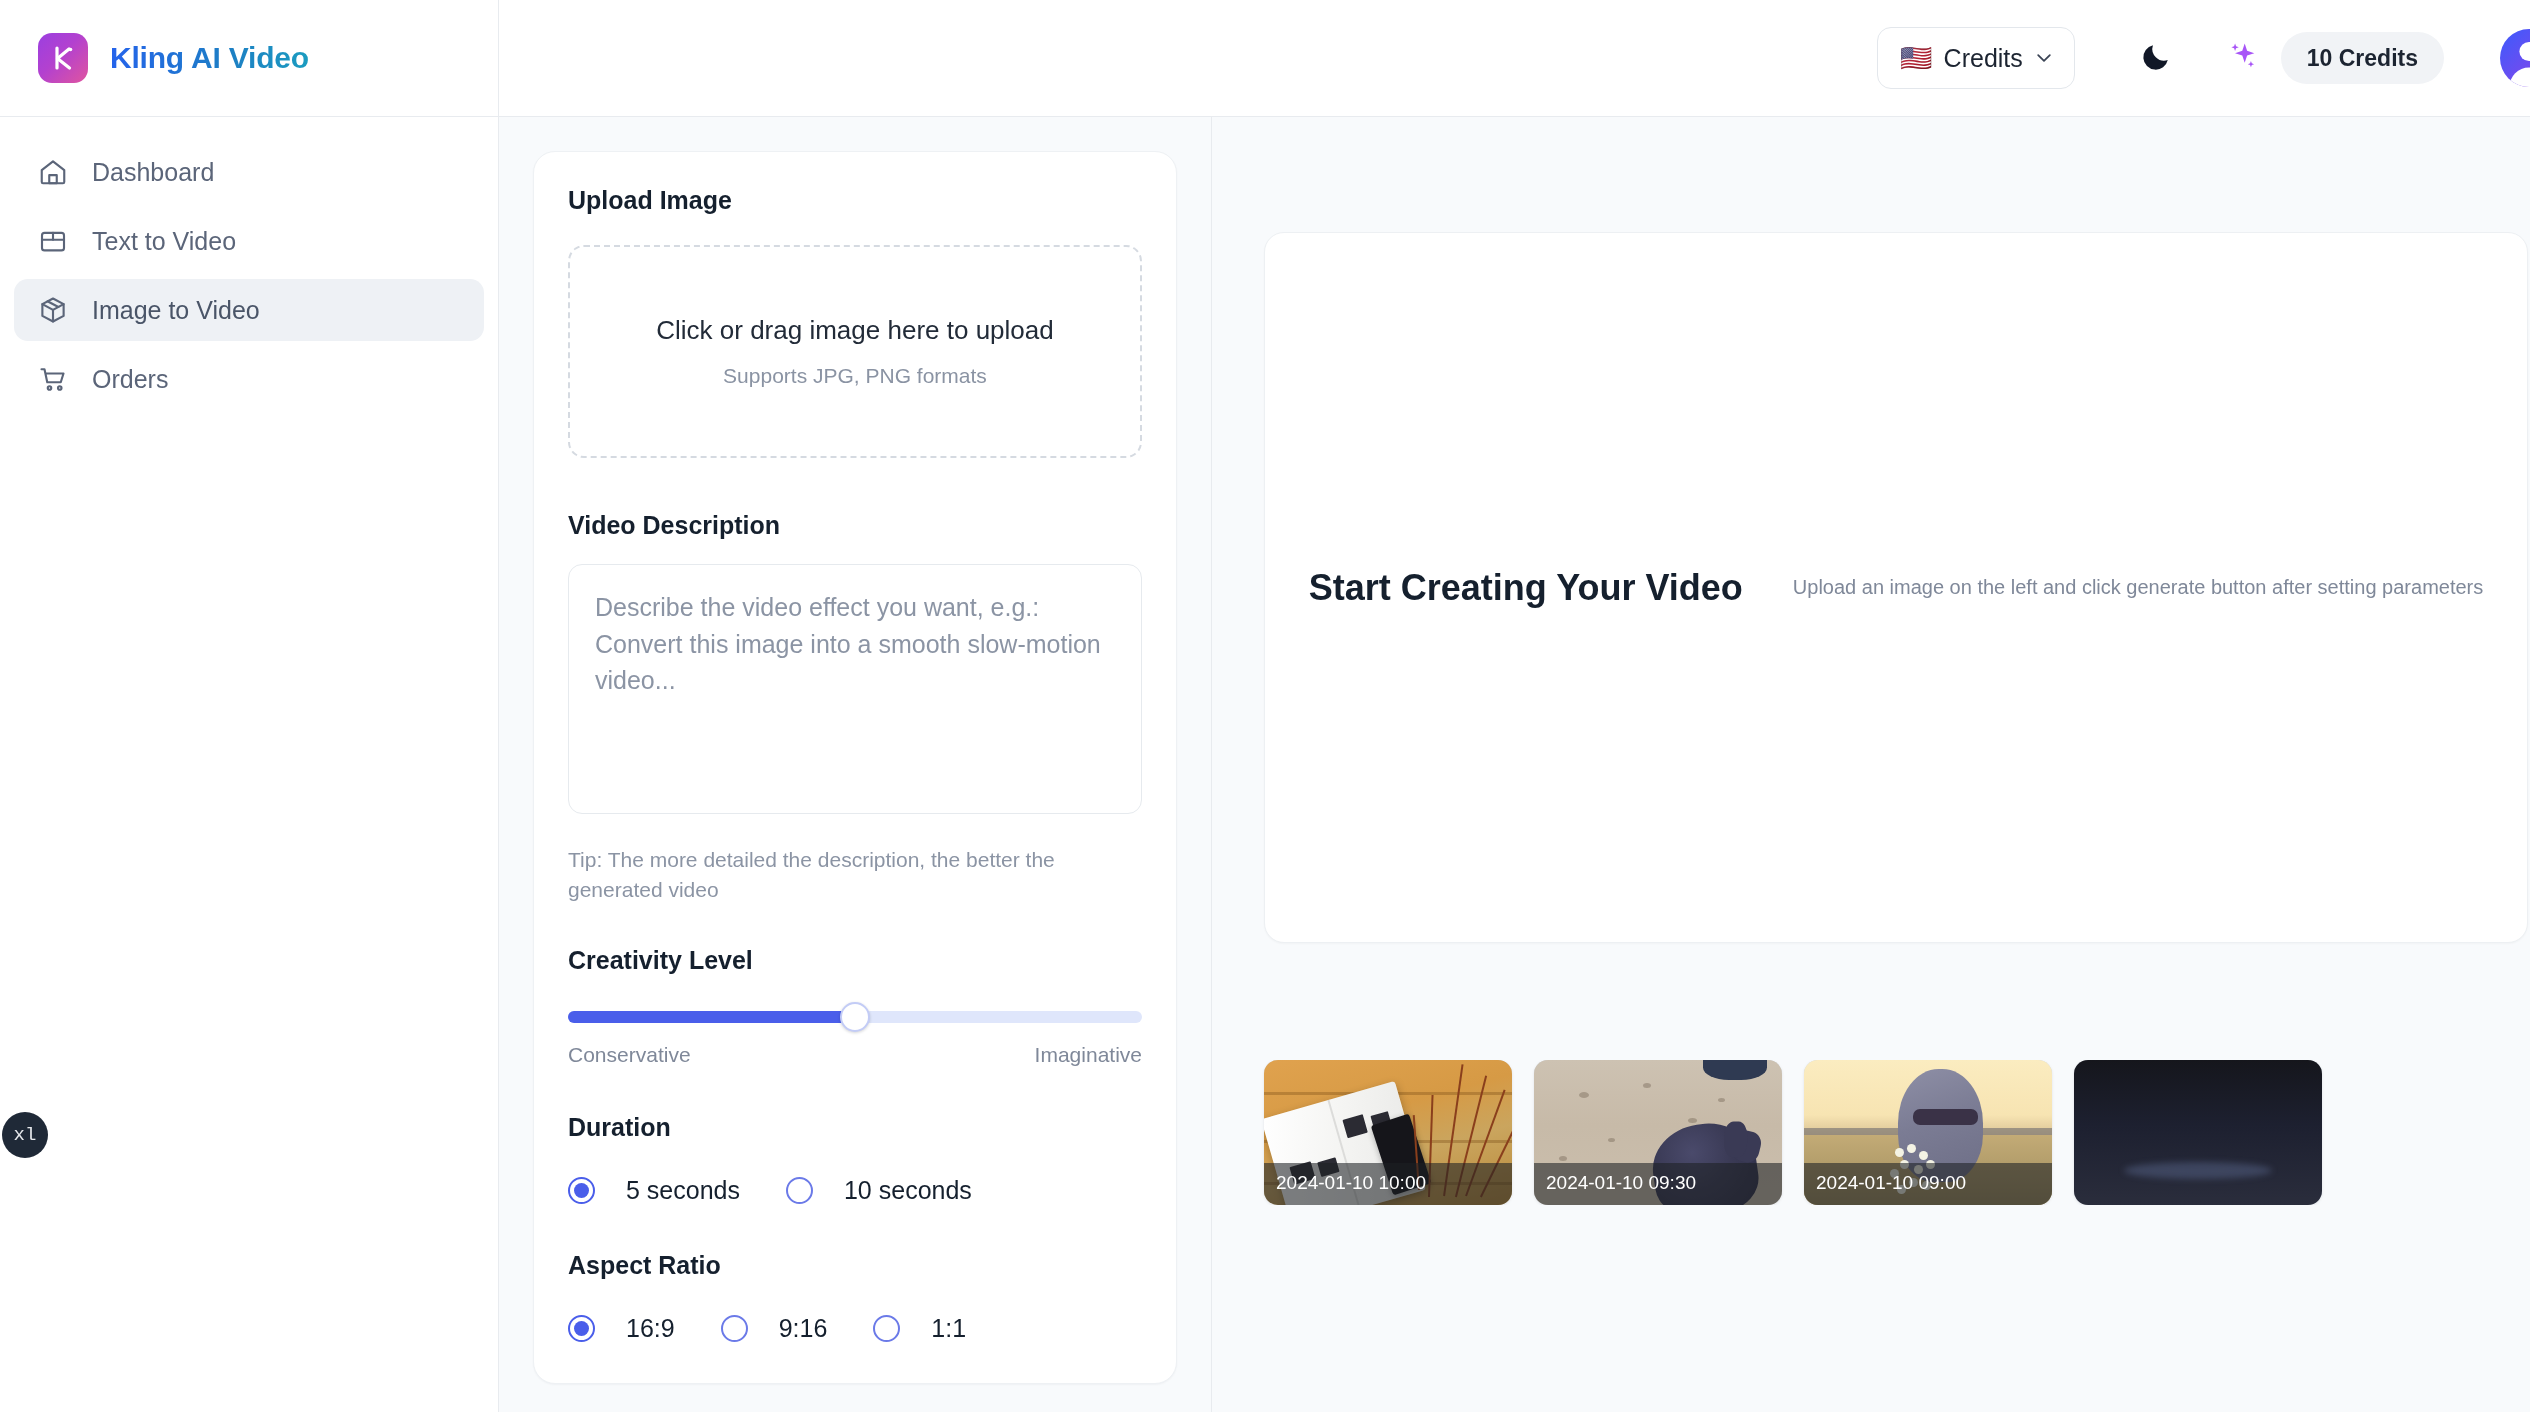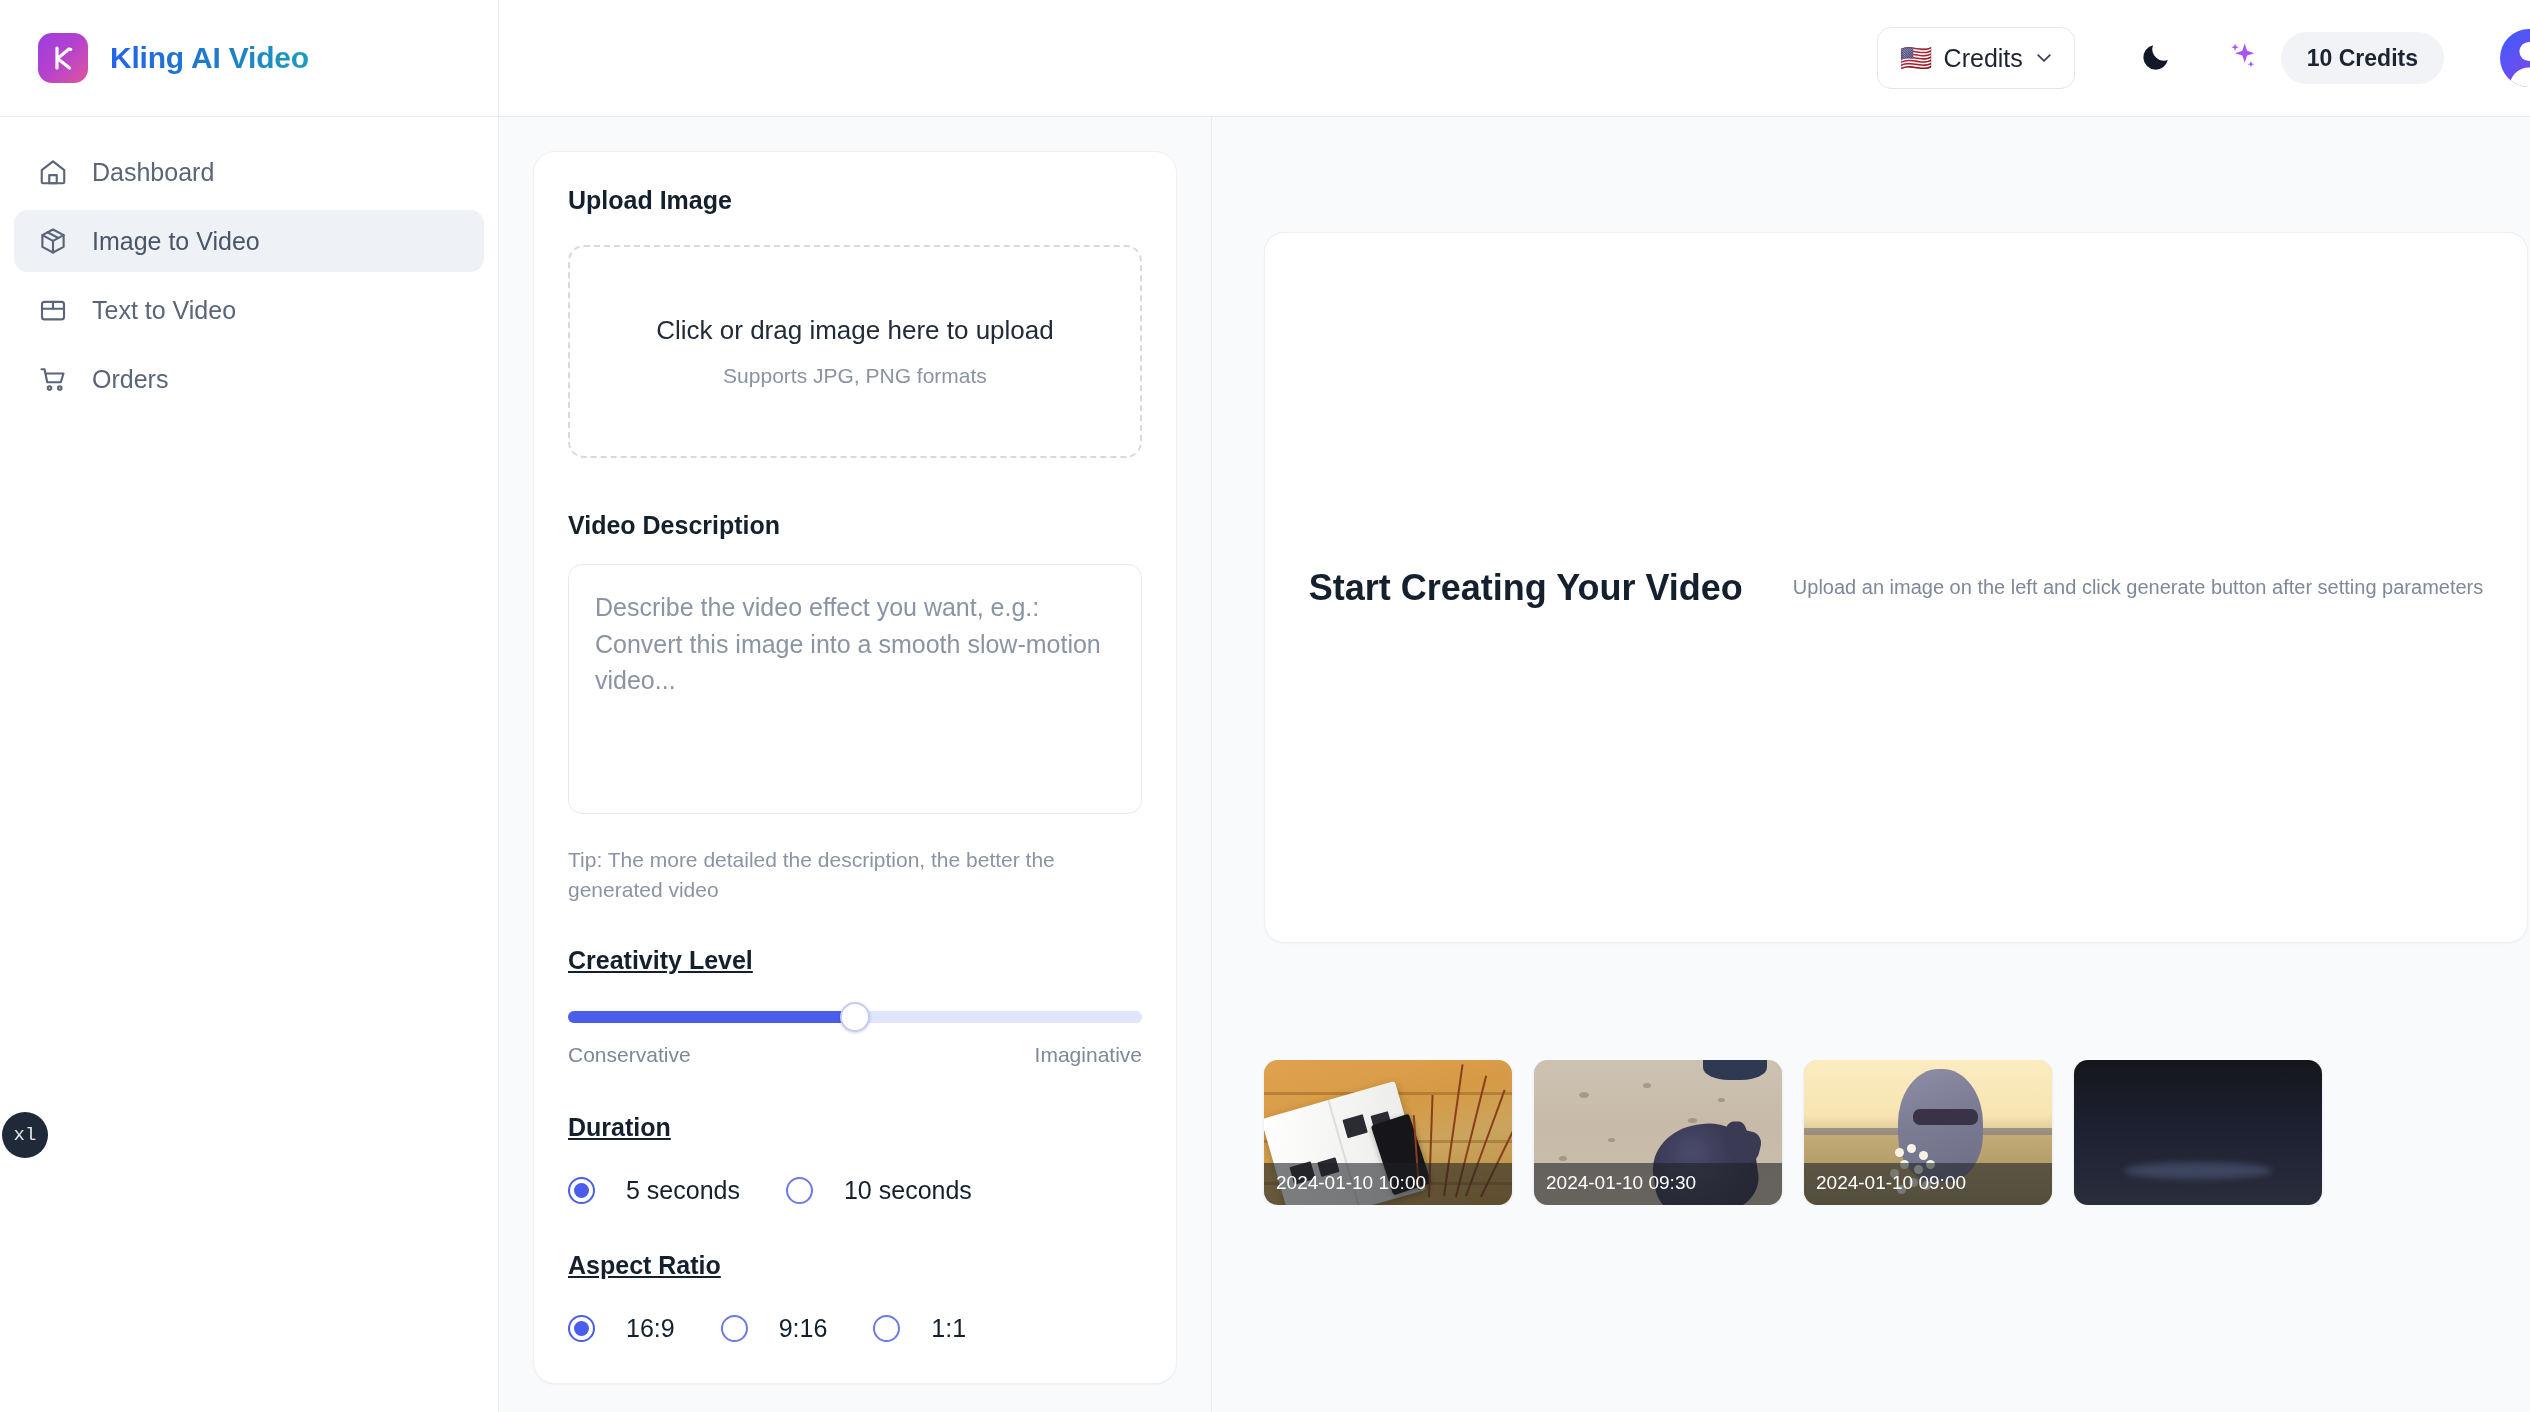--- a/index.html
+++ b/index.html
@@ -160,21 +160,21 @@
   .slider-thumb {
     position: absolute; top: 50%; width: 30px; height: 30px;
     margin-left: -15px; transform: translateY(-50%);
     background: #ffffff; border: 2px solid #c3ccf6; border-radius: 50%;
     box-shadow: 0 1px 3px rgba(16,24,40,0.18);
   }
   .slider-labels { display: flex; justify-content: space-between; margin-top: 20px; }
   .slider-labels span { font-size: 21px; color: #7f8899; }
 
   .group { margin-top: 46px; }
-  .group-title { font-size: 25px; font-weight: 700; color: #15202e; text-decoration: underline; }
+  .group-title { font-size: 25px; font-weight: 700; color: #15202e; }
   .radio-row { display: flex; align-items: center; margin-top: 26px; gap: 0; }
   .radio-opt { display: flex; align-items: center; gap: 31px; cursor: pointer; margin-top: 8px; }
   .radio-opt + .radio-opt { margin-left: 46px; }
   .radio-dot {
     width: 27px; height: 27px; border-radius: 50%;
     border: 2px solid #6b7ae8; background: #fff;
     display: flex; align-items: center; justify-content: center;
     flex: 0 0 27px;
   }
   .radio-dot.on { border-color: #4a5eea; }
@@ -307,41 +307,41 @@
       <div class="nav-item">
         <span class="nav-ico">
           <svg width="30" height="30" viewBox="0 0 24 24" fill="none" stroke="#5b6579" stroke-width="1.7" stroke-linecap="round" stroke-linejoin="round">
             <path d="M3 10.5 L12 3.5 L21 10.5 V20 a1 1 0 0 1 -1 1 H4 a1 1 0 0 1 -1 -1 Z"></path>
             <rect x="9" y="14.5" width="6" height="6.5"></rect>
           </svg>
         </span>
         <span class="nav-label">Dashboard</span>
       </div>
 
+      <div class="nav-item">
+        <span class="nav-ico">
+          <svg width="30" height="30" viewBox="0 0 24 24" fill="none" stroke="#5b6579" stroke-width="1.7" stroke-linecap="round" stroke-linejoin="round">
+            <rect x="3.2" y="5.5" width="17.6" height="14" rx="2"></rect>
+            <path d="M3.2 11 H20.8"></path>
+            <path d="M12 5.5 V11"></path>
+          </svg>
+        </span>
+        <span class="nav-label">Text to Video</span>
+      </div>
+
       <div class="nav-item active">
         <span class="nav-ico">
           <svg width="30" height="30" viewBox="0 0 24 24" fill="none" stroke="#5b6579" stroke-width="1.7" stroke-linecap="round" stroke-linejoin="round">
             <path d="M12 2.8 L20.5 7.3 V16.7 L12 21.2 L3.5 16.7 V7.3 Z"></path>
             <path d="M3.5 7.3 L12 11.9 L20.5 7.3"></path>
             <path d="M12 11.9 V21.2"></path>
             <path d="M7.6 5 L16.3 9.6"></path>
           </svg>
         </span>
         <span class="nav-label">Image to Video</span>
-      </div>
-
-      <div class="nav-item">
-        <span class="nav-ico">
-          <svg width="30" height="30" viewBox="0 0 24 24" fill="none" stroke="#5b6579" stroke-width="1.7" stroke-linecap="round" stroke-linejoin="round">
-            <rect x="3.2" y="5.5" width="17.6" height="14" rx="2"></rect>
-            <path d="M3.2 11 H20.8"></path>
-            <path d="M12 5.5 V11"></path>
-          </svg>
-        </span>
-        <span class="nav-label">Text to Video</span>
       </div>
 
       <div class="nav-item">
         <span class="nav-ico">
           <svg width="30" height="30" viewBox="0 0 24 24" fill="none" stroke="#5b6579" stroke-width="1.7" stroke-linecap="round" stroke-linejoin="round">
             <path d="M2.8 4.2 H5.2 L7.4 14.6 H18.2 L20.4 7.6 H6"></path>
             <circle cx="9.2" cy="19.2" r="1.4"></circle>
             <circle cx="17.4" cy="19.2" r="1.4"></circle>
           </svg>
         </span>

